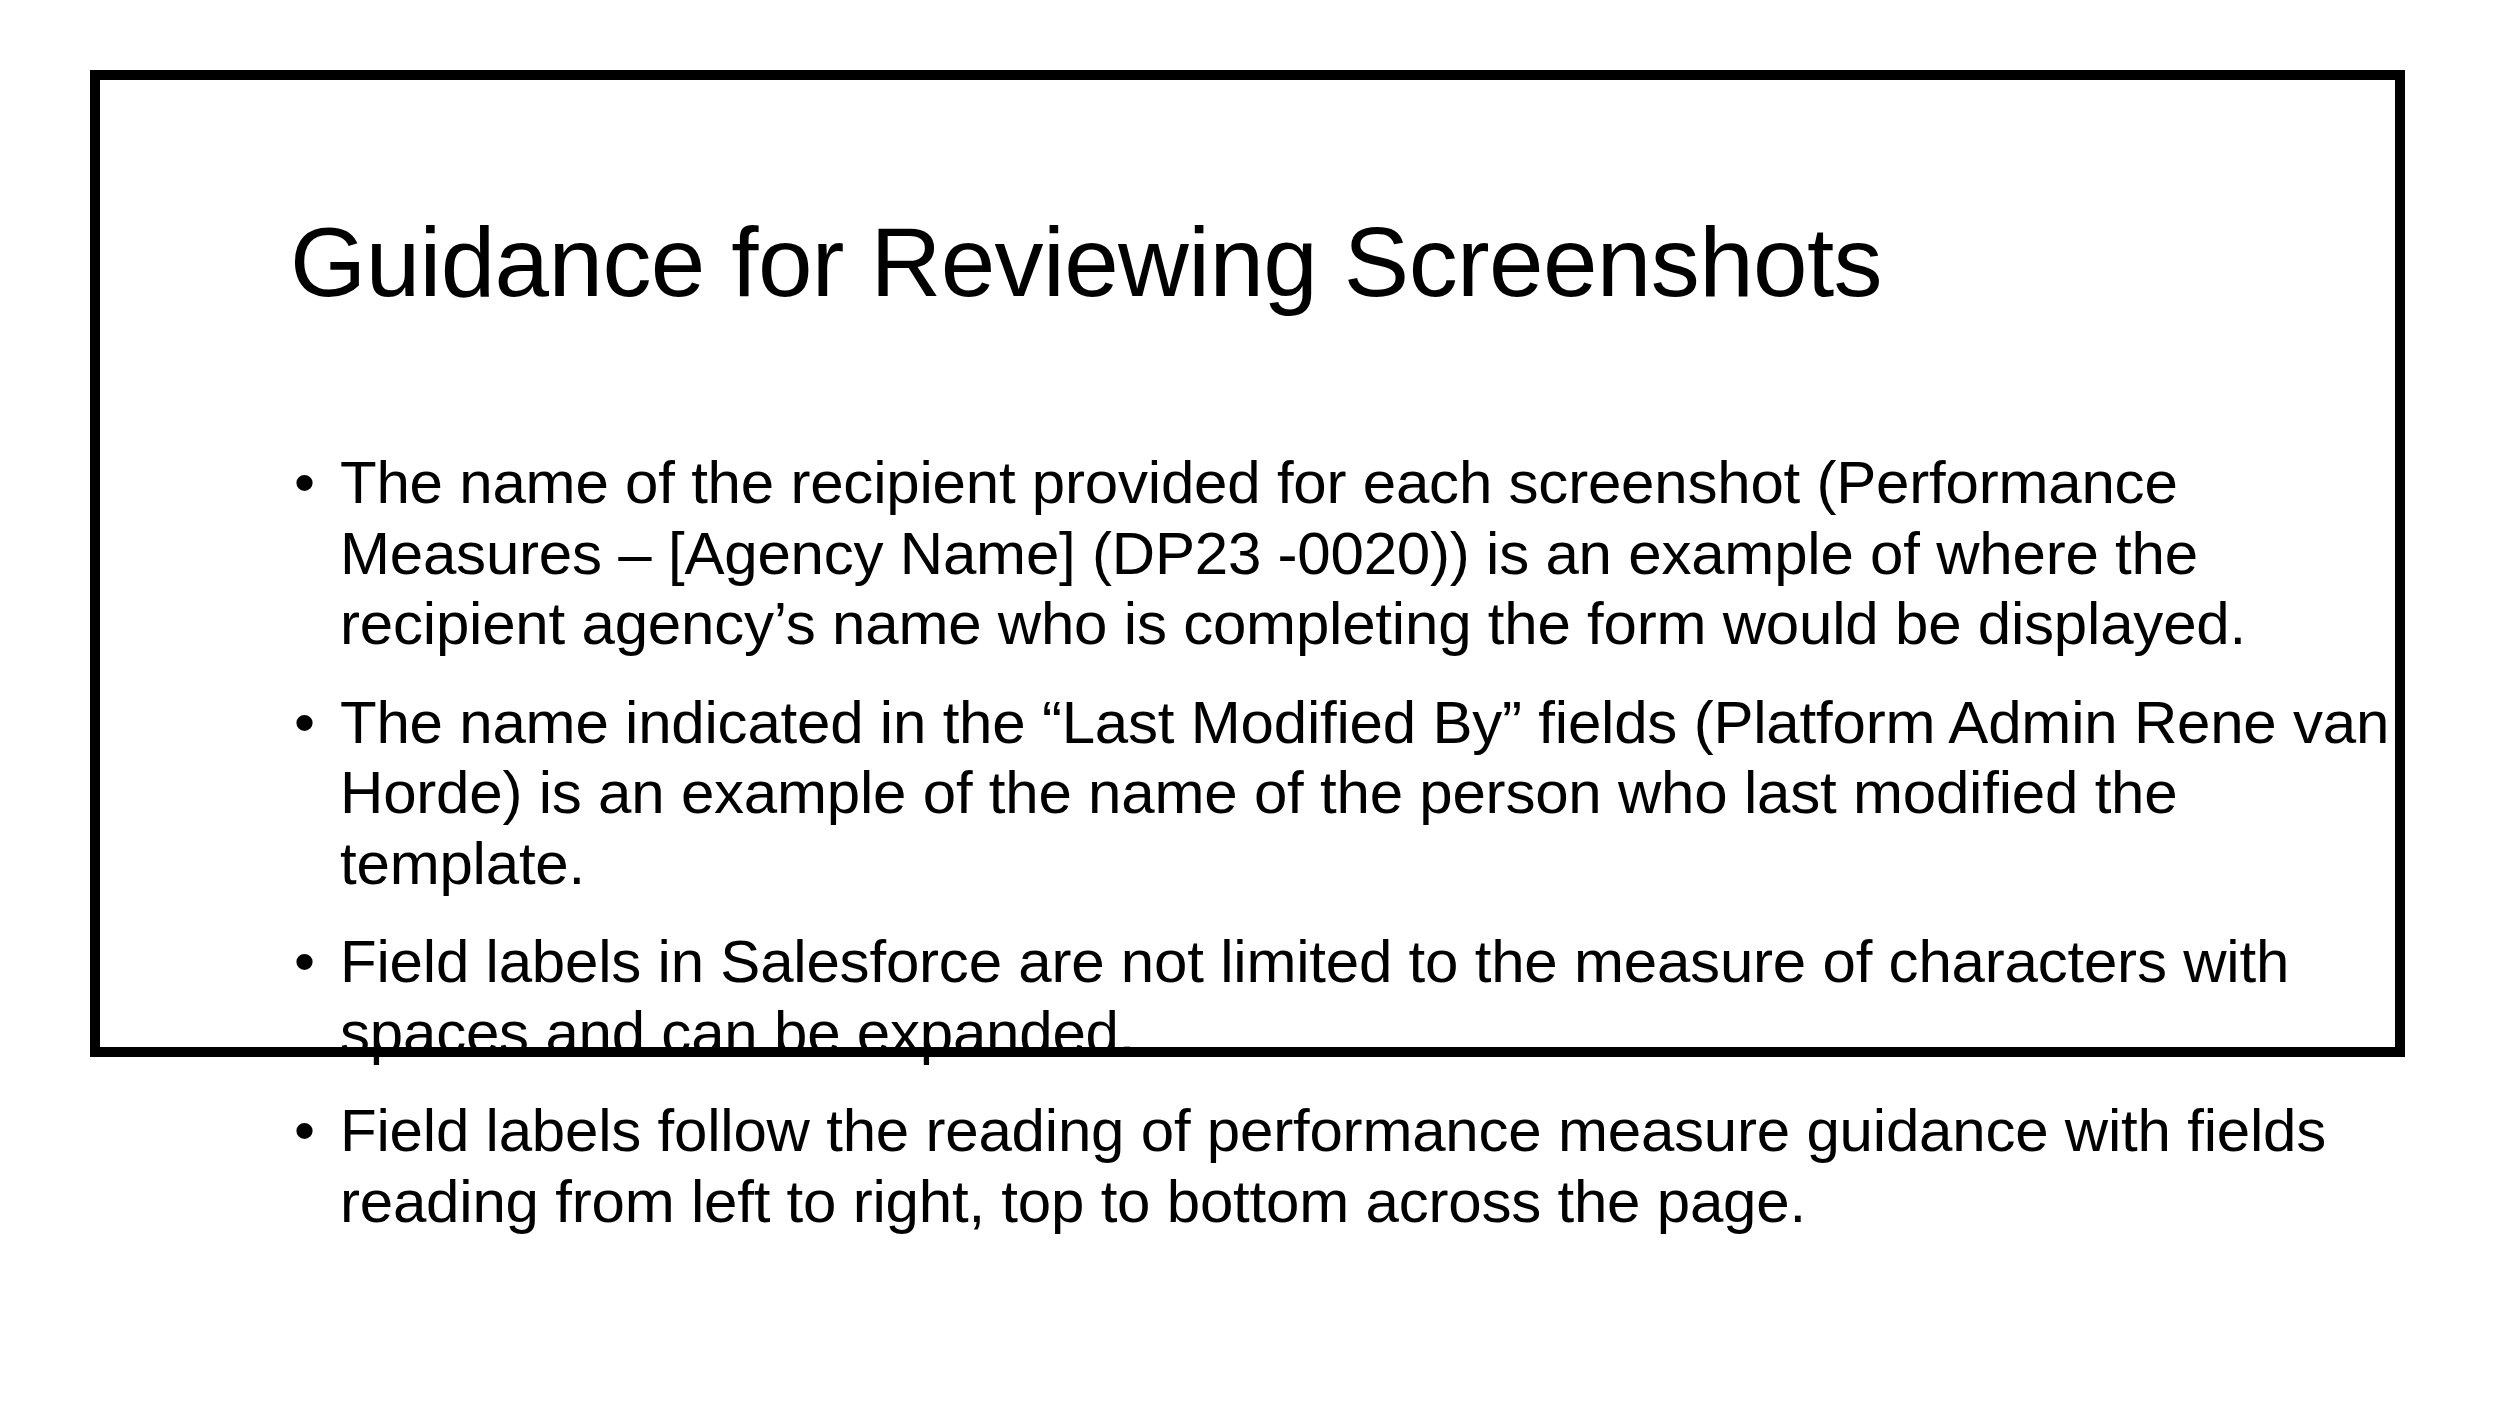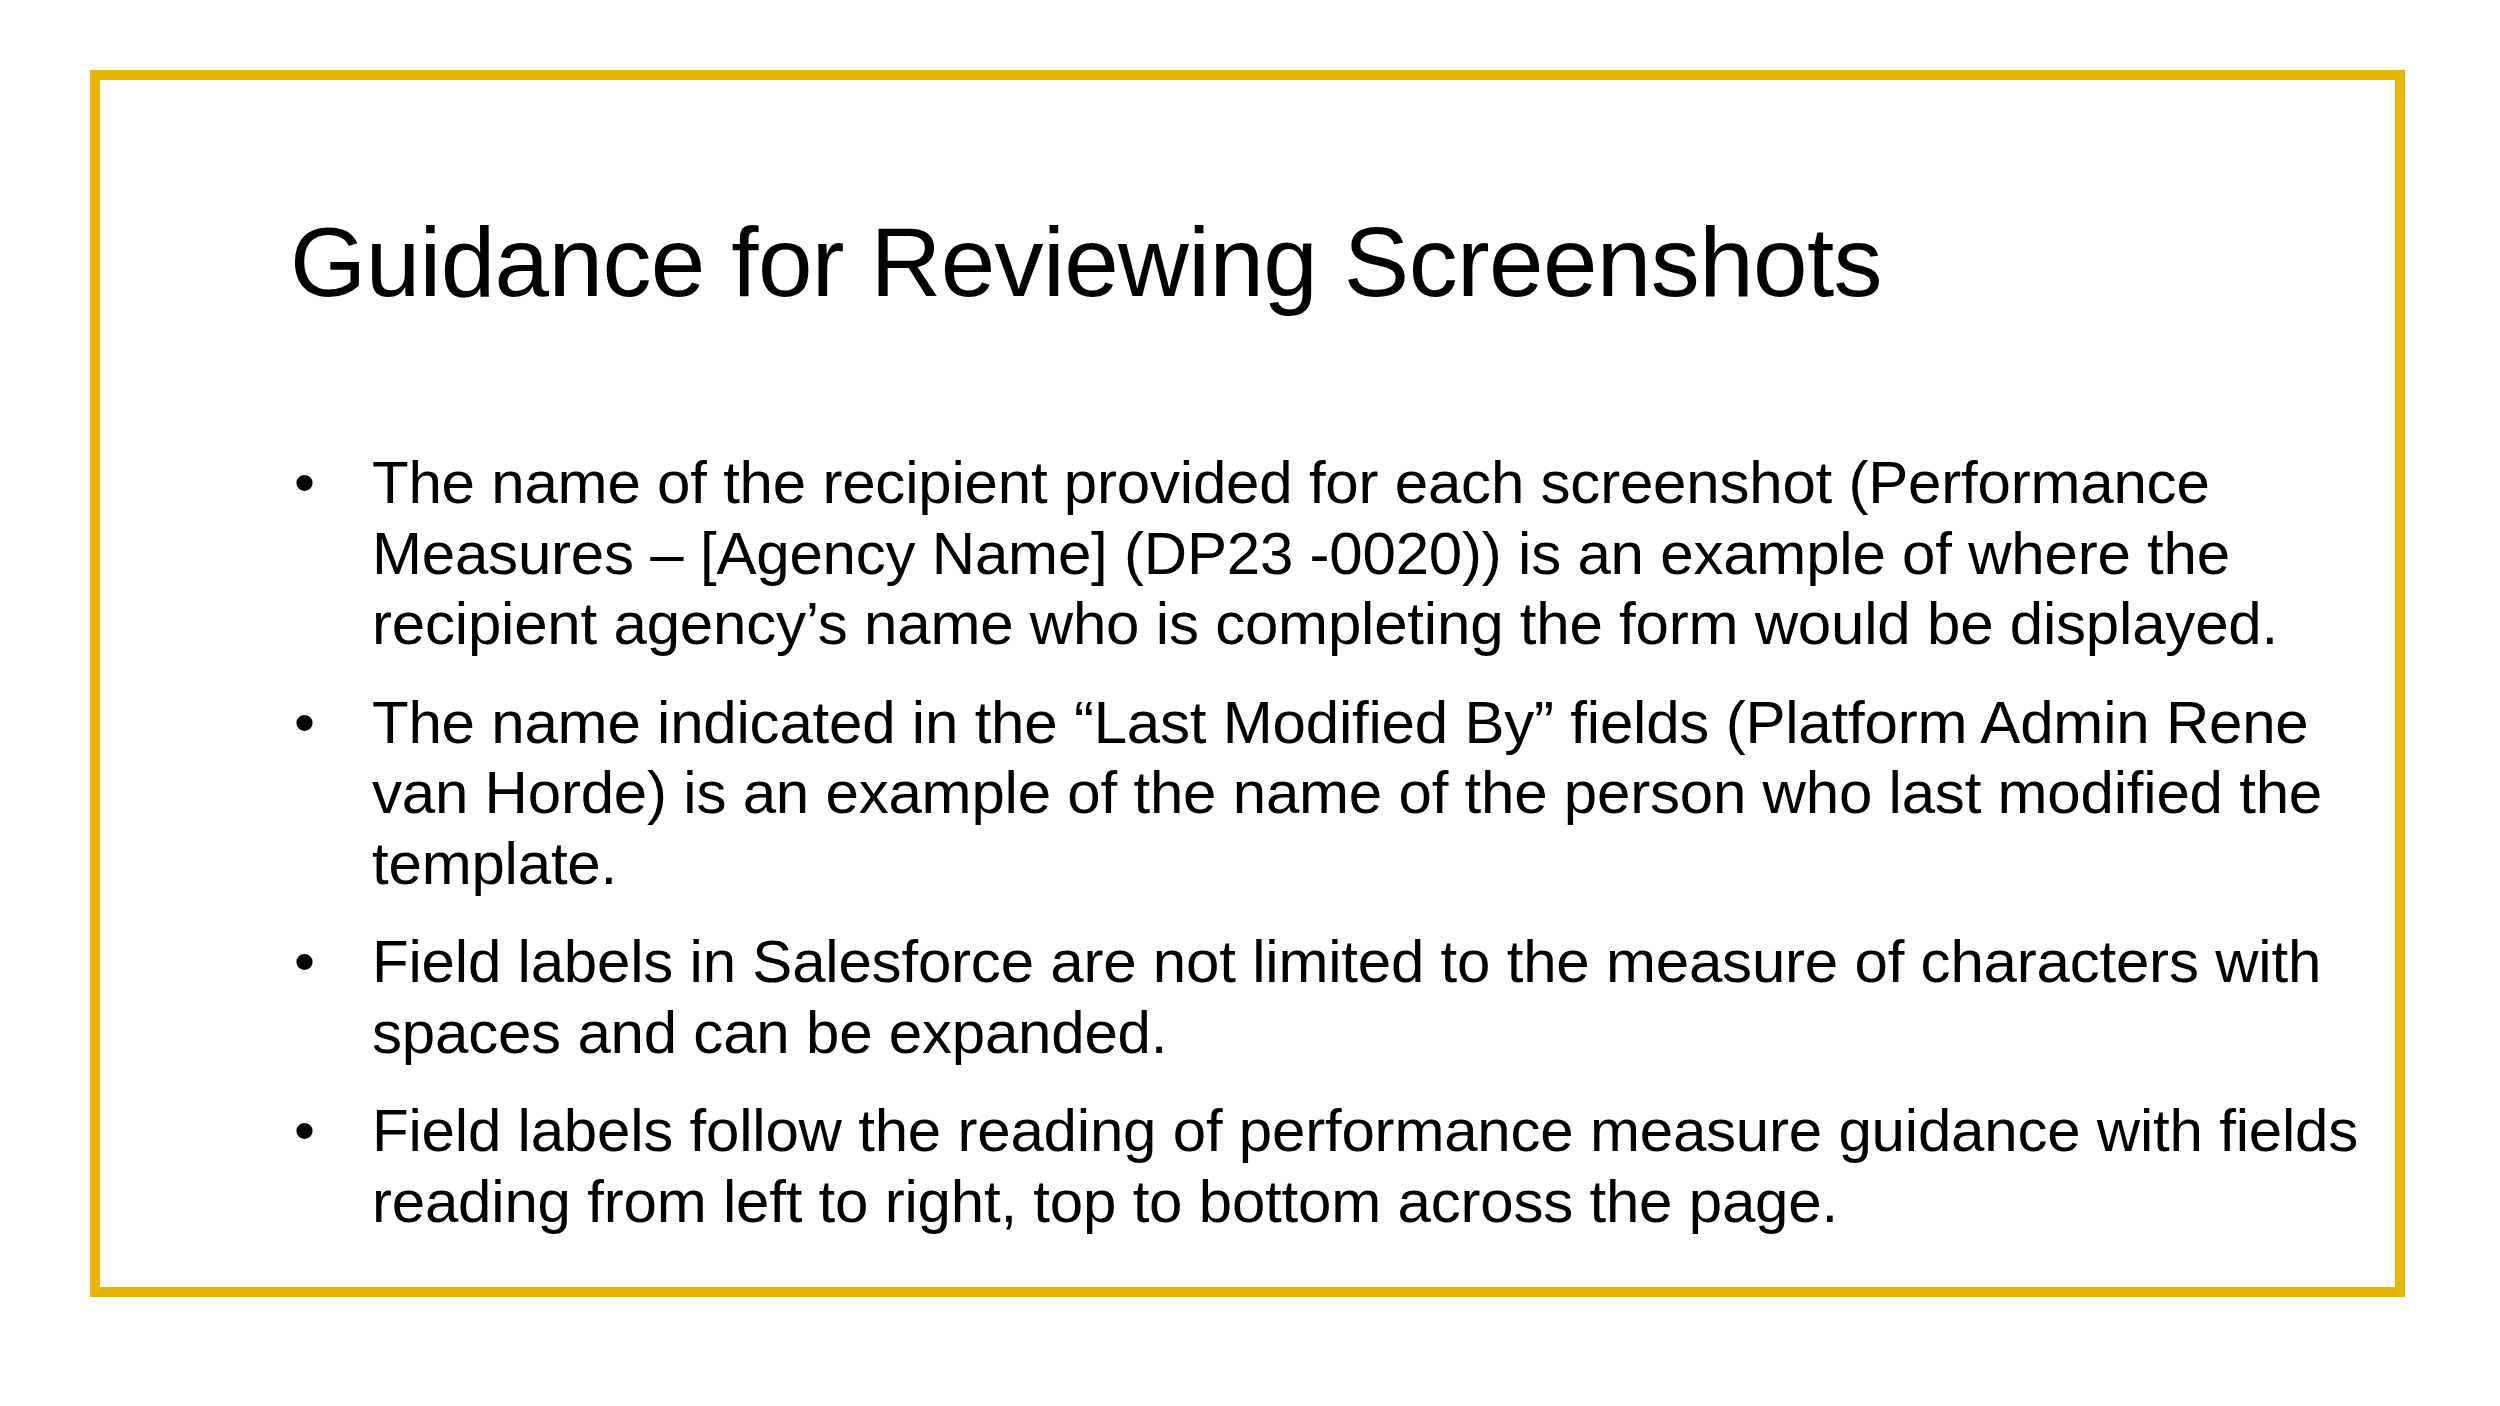--- a/index.html
+++ b/index.html
@@ -18,23 +18,23 @@
     font-family: "Liberation Sans", "DejaVu Sans", sans-serif;
     -webkit-font-smoothing: antialiased;
   }
 
   
   #slide-frame {
     position: absolute;
     left: 90px;
     top: 70px;
     width: 2315px;
-    height: 1227px;
+    height: 987px;
     box-sizing: border-box;
-    border: 10px solid #eab308;
+    border: 10px solid #000000;
     background: #ffffff;
   }
 
   
   #title-block {
     position: absolute;
     left: 190px;
     top: 128px;
     width: 2180px;
   }
@@ -81,21 +81,20 @@
     left: 4px;
     top: 0;
     width: 30px;
     font-size: 60px;
     line-height: 1.175;
     color: #000000;
   }
 
   .bullet-text {
     display: block;
-    margin-left: 32px;
   }
 </style>
 </head>
 <body>
 
 <div id="slide">
 
   <div id="slide-frame">
 
     <div id="title-block">

